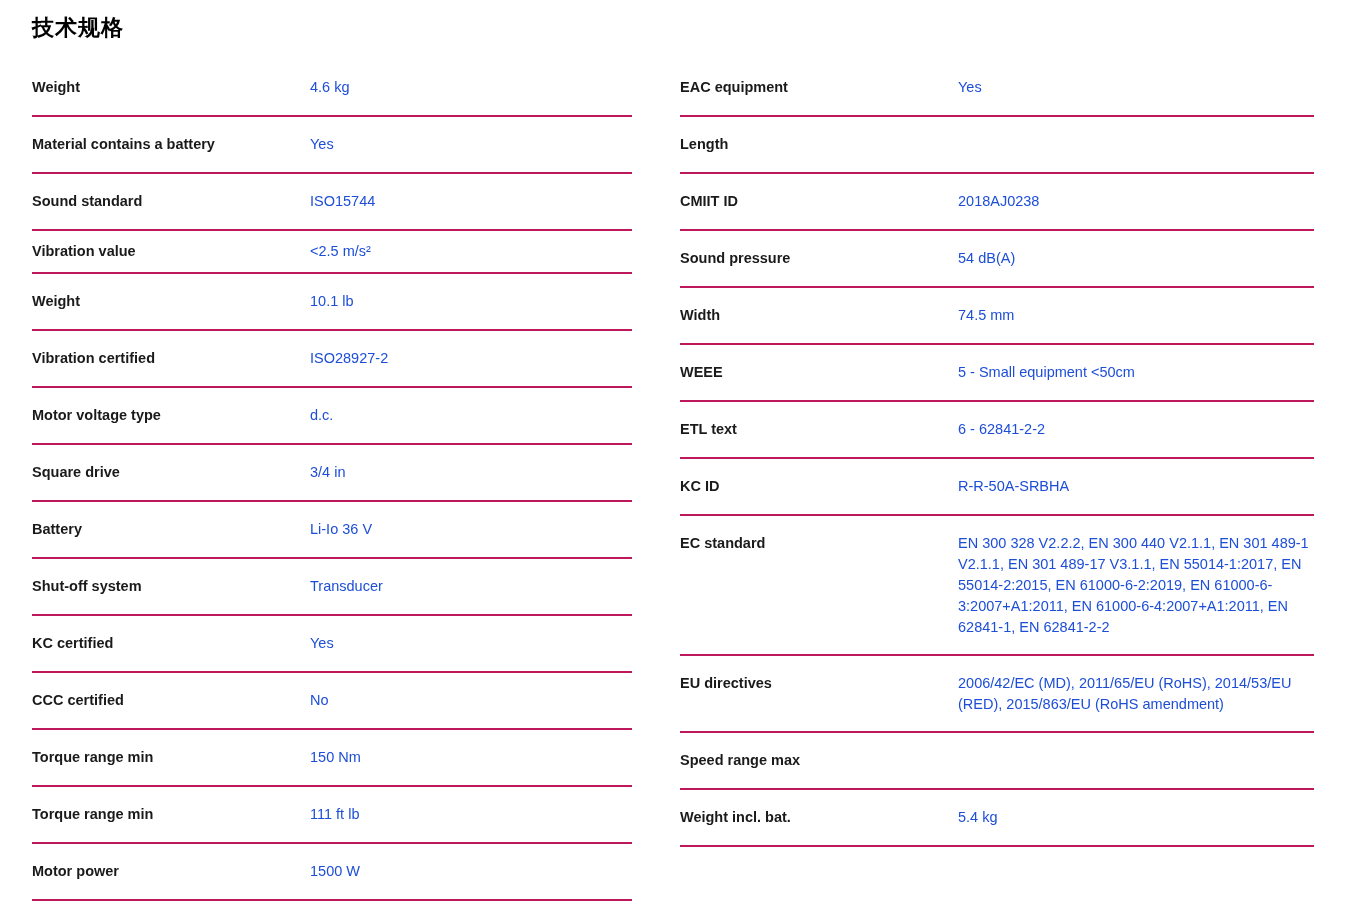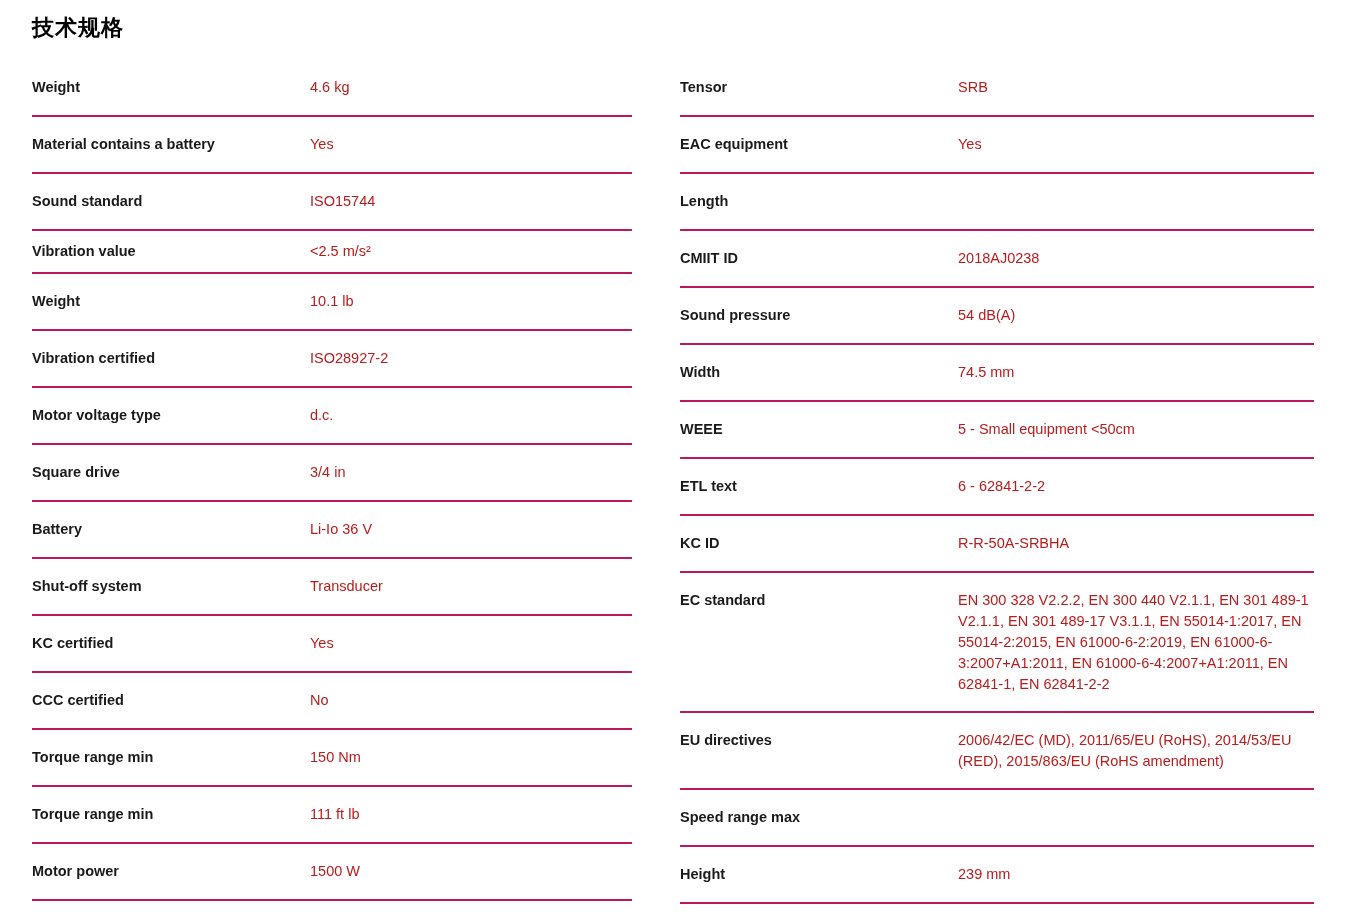--- a/index.html
+++ b/index.html
@@ -68,21 +68,21 @@
     font-weight: bold;
     color: #1a1a1a;
     line-height: 20px;
     flex: 0 0 auto;
   }
   .col-left .spec-label { width: 278px; }
   .col-right .spec-label { width: 278px; }
   .spec-value {
     font-size: 14.5px;
     font-weight: normal;
-    color: #b91c1c;
+    color: #1d4ed8;
     line-height: 21px;
     flex: 1 1 auto;
     word-wrap: break-word;
   }
 </style>
 </head>
 <body>
 
 <div class="page">
 
@@ -148,24 +148,20 @@
         <div class="spec-value">111 ft lb</div>
       </div>
       <div class="spec-row">
         <div class="spec-label">Motor power</div>
         <div class="spec-value">1500 W</div>
       </div>
     </div>
 
     <div class="spec-col col-right">
       <div class="spec-row">
-        <div class="spec-label">Tensor</div>
-        <div class="spec-value">SRB</div>
-      </div>
-      <div class="spec-row">
         <div class="spec-label">EAC equipment</div>
         <div class="spec-value">Yes</div>
       </div>
       <div class="spec-row">
         <div class="spec-label">Length</div>
       </div>
       <div class="spec-row">
         <div class="spec-label">CMIIT ID</div>
         <div class="spec-value">2018AJ0238</div>
       </div>
@@ -194,23 +190,19 @@
         <div class="spec-value">EN 300 328 V2.2.2, EN 300 440 V2.1.1, EN 301 489-1 V2.1.1, EN 301 489-17 V3.1.1, EN 55014-1:2017, EN 55014-2:2015, EN 61000-6-2:2019, EN 61000-6-3:2007+A1:2011, EN 61000-6-4:2007+A1:2011, EN 62841-1, EN 62841-2-2</div>
       </div>
       <div class="spec-row">
         <div class="spec-label">EU directives</div>
         <div class="spec-value">2006/42/EC (MD), 2011/65/EU (RoHS), 2014/53/EU (RED), 2015/863/EU (RoHS amendment)</div>
       </div>
       <div class="spec-row">
         <div class="spec-label">Speed range max</div>
       </div>
       <div class="spec-row">
-        <div class="spec-label">Height</div>
-        <div class="spec-value">239 mm</div>
-      </div>
-      <div class="spec-row">
         <div class="spec-label">Weight incl. bat.</div>
         <div class="spec-value">5.4 kg</div>
       </div>
     </div>
 
   </div>
 </div>
 
 </body></html>

